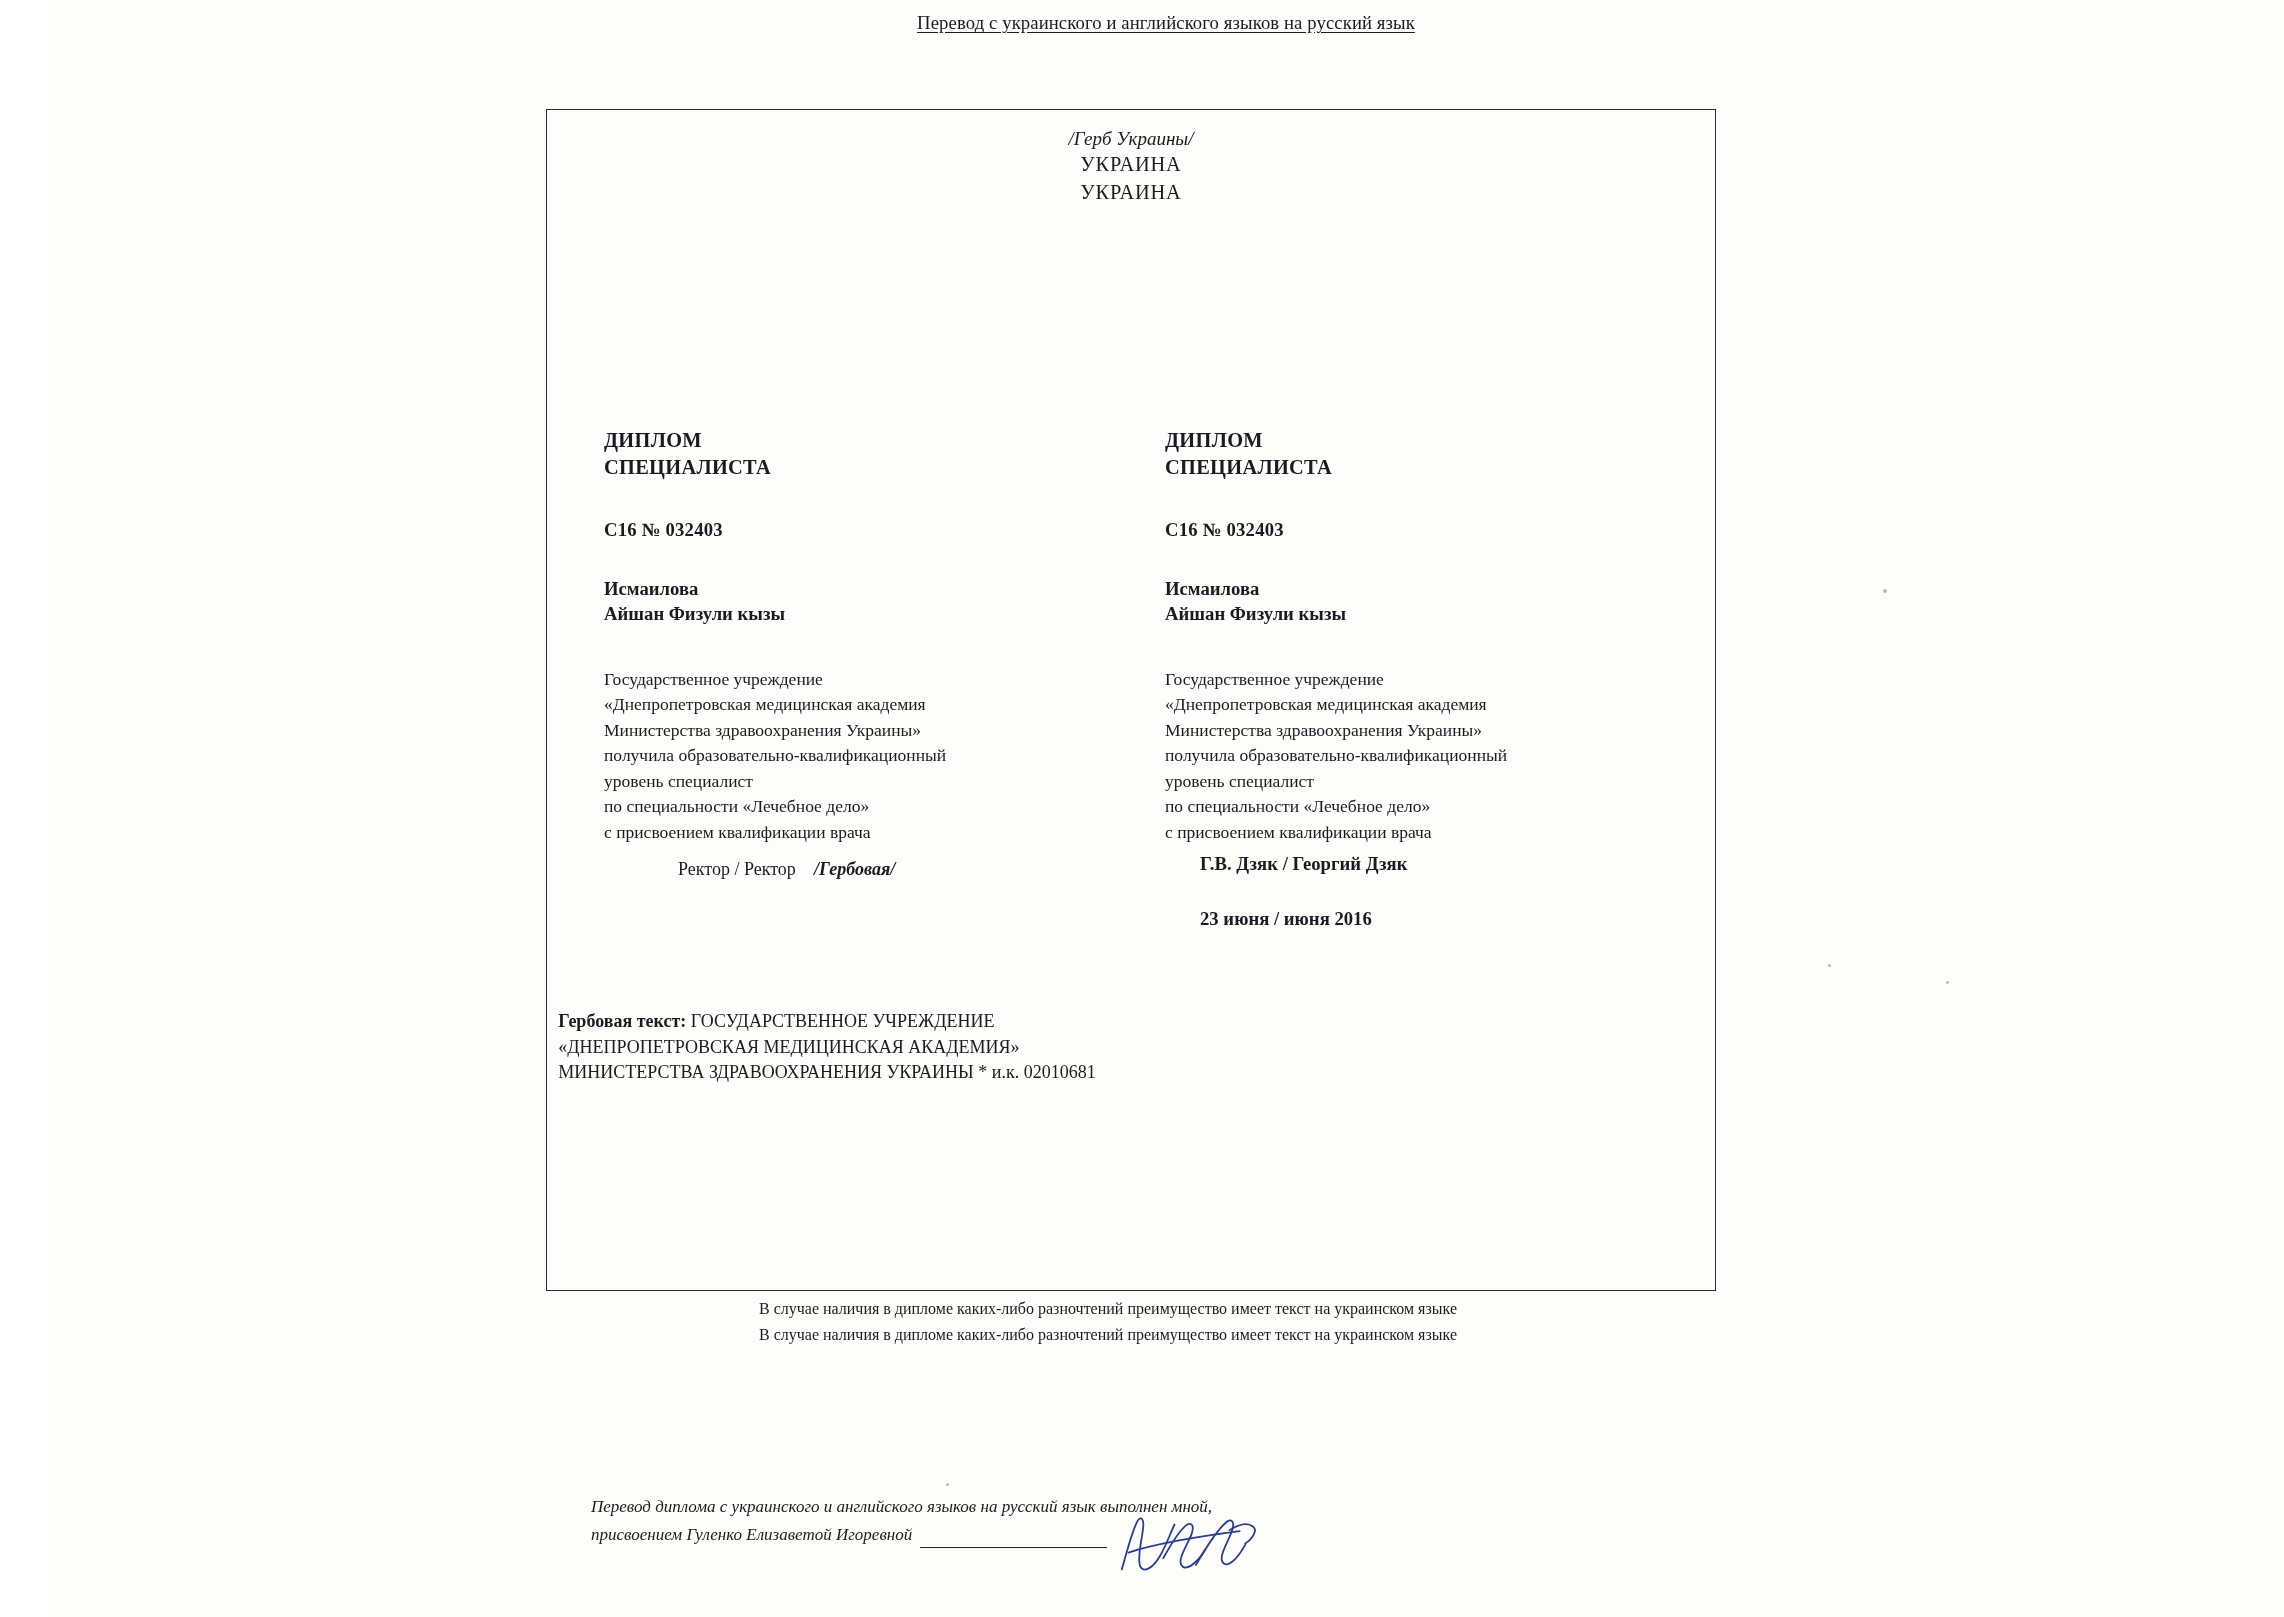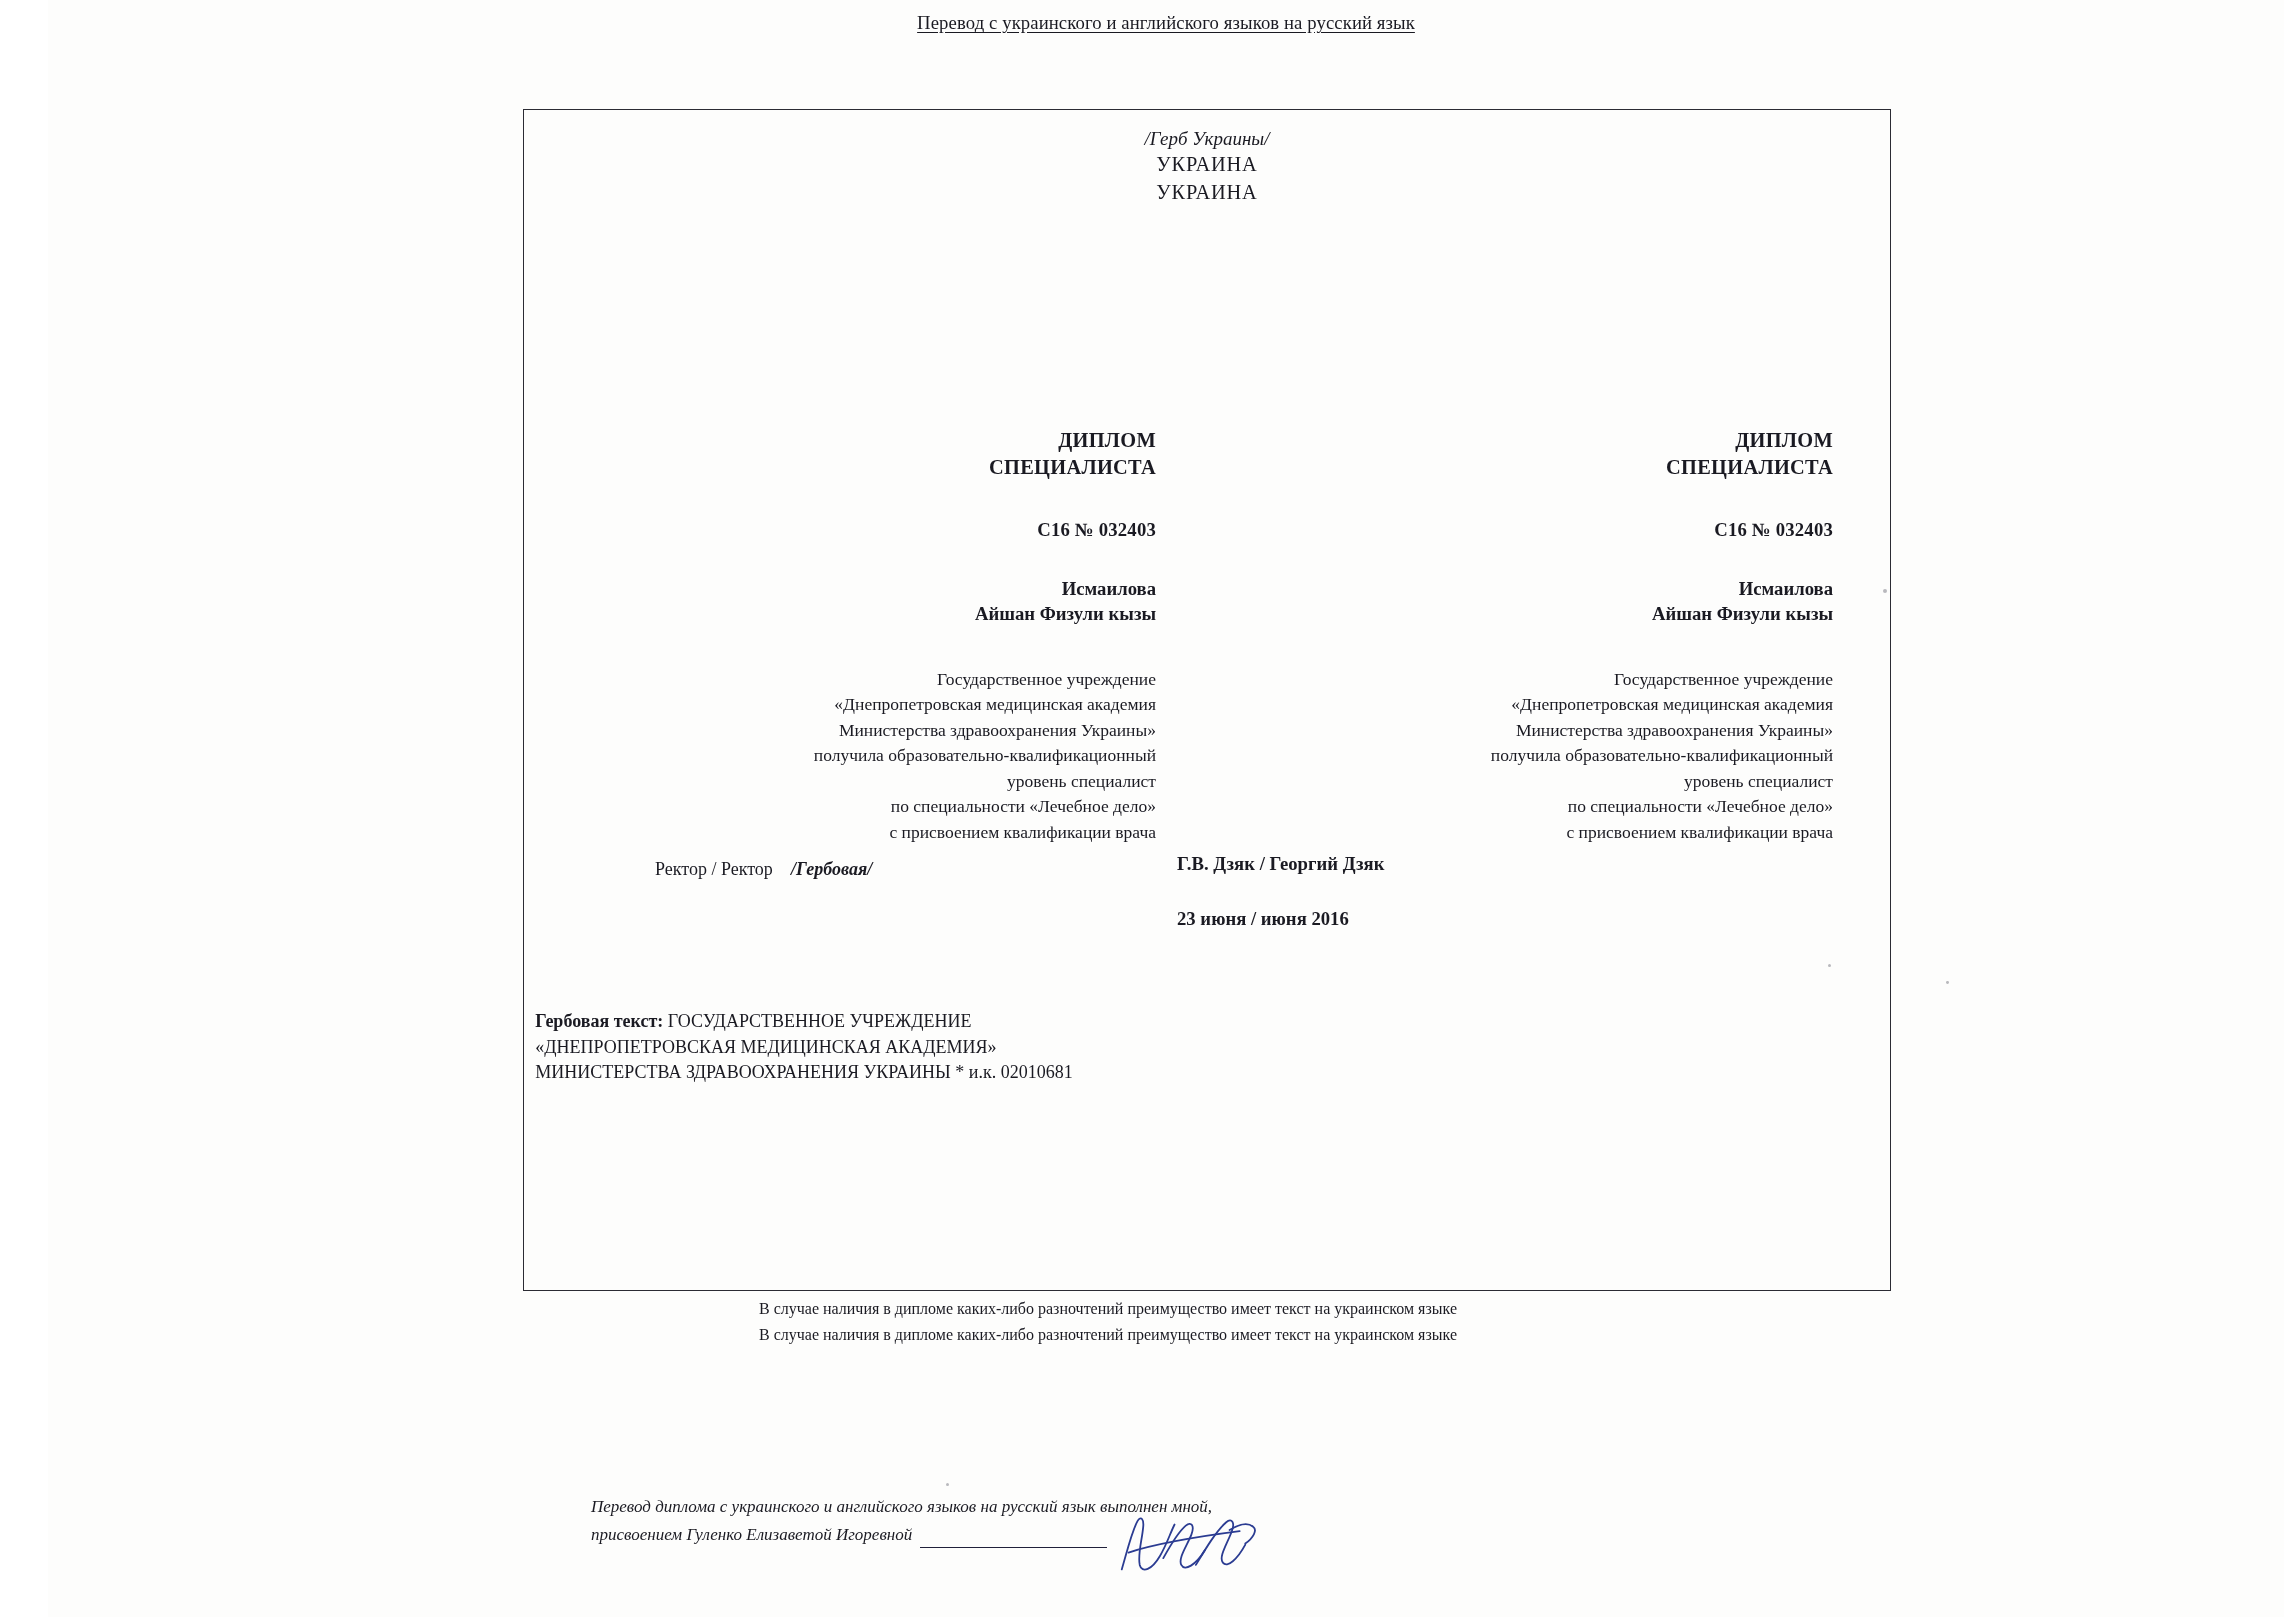--- a/index.html
+++ b/index.html
@@ -34,23 +34,23 @@
     letter-spacing: 0.1px;
   }
   .doc-header span {
     text-decoration: underline;
     text-underline-offset: 2.8px;
   }
 
   
   .diploma-box {
     position: absolute;
-    left: 475px;
+    left: 498px;
     top: 109px;
-    width: 1368px;
+    width: 1170px;
     height: 1182px;
     border: 1.1px solid #2b2b33;
     box-sizing: border-box;
   }
 
   .emblem-block {
     position: absolute;
     left: 0;
     top: 16px;
     width: 100%;
@@ -69,21 +69,21 @@
   
   .columns {
     position: absolute;
     left: 0;
     top: 317px;
     width: 100%;
     display: flex;
   }
   .col {
     width: 50%;
-    text-align: right;
+    text-align: left;
     box-sizing: border-box;
   }
   .col-left { padding: 0 51px 0 57px; }
   .col-right { padding: 0 57px 0 34px; }
 
   .title {
     font-weight: bold;
     font-size: 20.4px;
     line-height: 1.32;
     letter-spacing: 0.3px;

